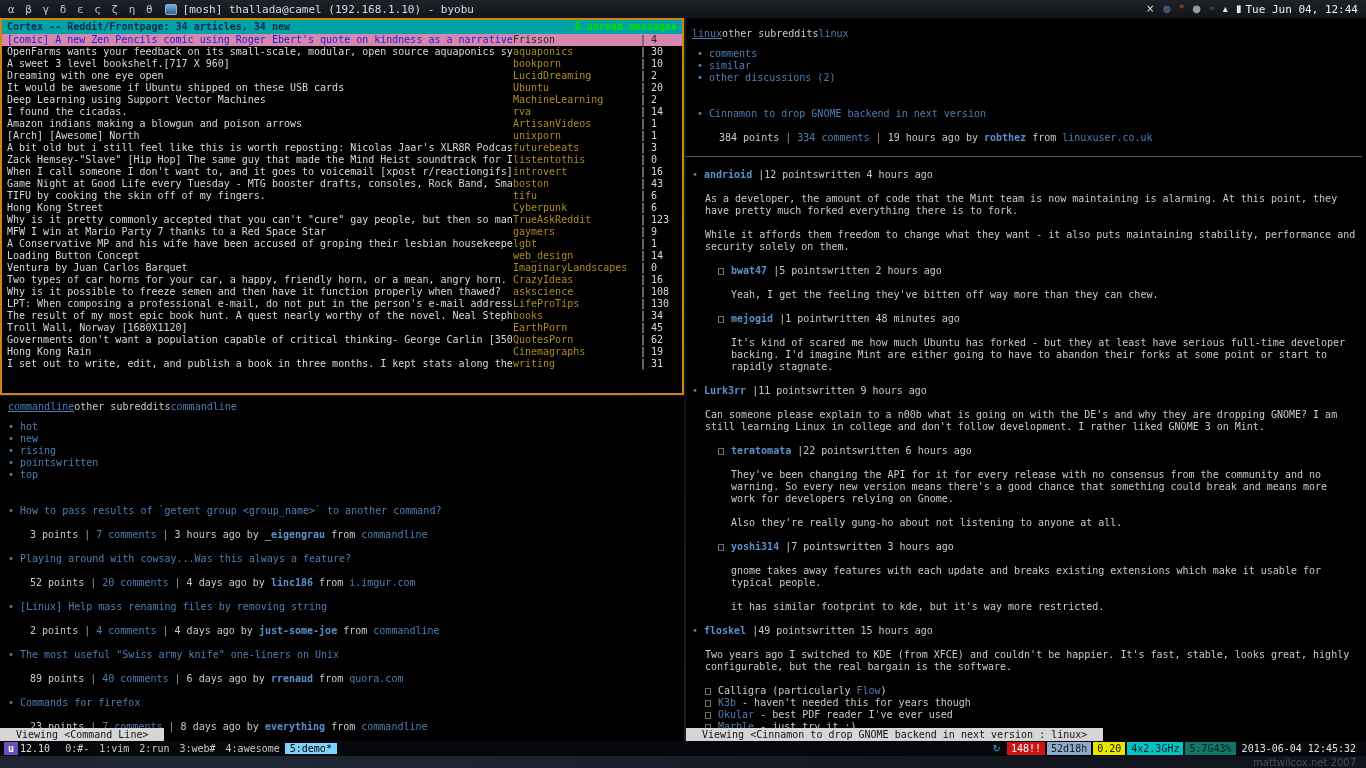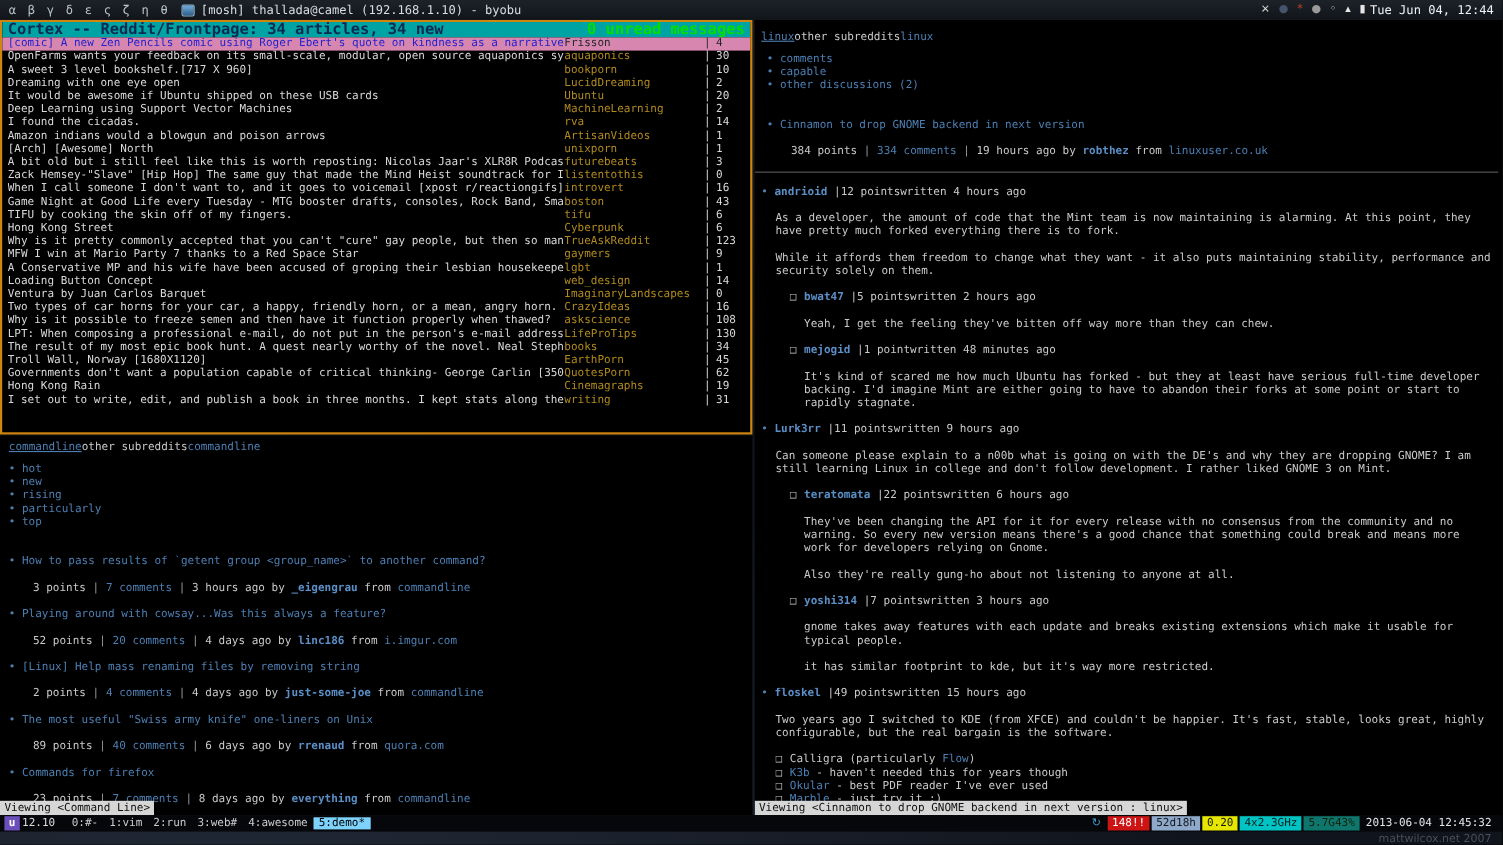--- a/index.html
+++ b/index.html
@@ -21,21 +21,21 @@
   .ticon{font-size:10px;line-height:1;font-family:"DejaVu Sans",sans-serif;}
   .clock{margin-left:4px;color:#eef2f6;}
   
   .pane{background:#000;position:relative;overflow:hidden;}
   .left-col{position:absolute;top:18px;left:0;width:684px;height:723px;display:flex;flex-direction:column;}
   .frontpage{height:377px;flex:none;border:2px solid #cf860e;box-sizing:border-box;}
   .cl-pane{flex:1;margin-top:1px;}
   .right-pane{position:absolute;top:18px;left:686px;width:680px;height:723px;}
   .term{font-size:10px;line-height:12px;color:#c9c9c9;}
   
-  .fp-header{display:flex;height:14px;line-height:14px;background:#00a3a3;font-size:14px;font-weight:bold;padding:0 5px;}
+  .fp-header{display:flex;height:14px;line-height:14px;background:#00a3a3;font-size:10px;font-weight:bold;padding:0 5px;}
   .fp-header .l{color:#0a2a52;}
   .fp-header .r{margin-left:auto;color:#00e000;}
   .fp-row{display:flex;height:12px;line-height:12px;font-size:10px;padding:0 5px;white-space:nowrap;}
   .fp-title{flex:1;overflow:hidden;color:#d8d8d8;}
   .fp-sub{width:122px;color:#b08a1e;flex:none;overflow:hidden;}
   .fp-sep{padding:0 5px;color:#d8d8d8;flex:none;}
   .fp-count{width:26px;color:#d8d8d8;flex:none;}
   .fp-row.sel{background:#d787af;}
   .fp-row.sel .fp-title{color:#1f1fd0;}
   .fp-row.sel .fp-sub,.fp-row.sel .fp-sep,.fp-row.sel .fp-count{color:#26262a;}
@@ -58,21 +58,21 @@
   
   .rp-content{padding:5px 10px 0 6px;}
   .rule{border:0;border-top:1px solid #5a5a5a;margin:11px -6px 12px -6px;}
   .comments{margin-top:0;}
   .comment{margin-bottom:12px;}
   .comment.l1{margin-left:26px;}
   .c-head{margin-bottom:12px;white-space:nowrap;overflow:hidden;}
   .c-para{margin:0 0 12px 13px;}
   .c-list-item{margin-left:13px;height:12px;line-height:12px;white-space:nowrap;overflow:hidden;}
   .pane-footer{position:absolute;left:0;bottom:0;background:#d6d6d6;color:#111;
-    font-size:10px;line-height:13px;height:13px;padding:0 4px;white-space:nowrap;z-index:3;}
+    font-size:10px;line-height:13px;height:13px;padding:0 16px;white-space:nowrap;z-index:3;}
   
   .byobu{position:absolute;left:0;bottom:12px;height:15px;width:100%;box-sizing:border-box;
     background:#05070a;display:flex;align-items:center;font-size:10px;color:#c9c9c9;padding:0 4px;z-index:6;}
   .chip{display:inline-block;padding:0 4px;height:13px;line-height:13px;margin-right:2px;}
   .logo-chip{background:#6b4fbb;color:#fff;font-weight:bold;}
   .version{color:#ddd;margin-right:10px;}
   .win{padding:0 5px;color:#c9c9c9;}
   .win.active{background:#7dd3fc;color:#000;}
   .byobu-right{margin-left:auto;display:flex;align-items:center;}
   
@@ -144,21 +144,21 @@
             <span class="fp-sep">|</span>
             <span class="fp-count">2</span>
           </div>
           <div class="fp-row">
             <span class="fp-title">I found the cicadas.</span>
             <span class="fp-sub">rva</span>
             <span class="fp-sep">|</span>
             <span class="fp-count">14</span>
           </div>
           <div class="fp-row">
-            <span class="fp-title">Amazon indians would a blowgun and poison arrows</span>
+            <span class="fp-title">Amazon indians making a blowgun and poison arrows</span>
             <span class="fp-sub">ArtisanVideos</span>
             <span class="fp-sep">|</span>
             <span class="fp-count">1</span>
           </div>
           <div class="fp-row">
             <span class="fp-title">[Arch] [Awesome] North</span>
             <span class="fp-sub">unixporn</span>
             <span class="fp-sep">|</span>
             <span class="fp-count">1</span>
           </div>
@@ -280,21 +280,21 @@
     </div>
 
     <div class="pane cl-pane term">
       <div class="pane-head">
         <span class="sub-link">commandline</span><span class="head-mid">other subreddits</span><span class="sub-right">commandline</span>
       </div>
       <div class="nav">
           <div class="nav-item"><span class="bullet">•</span><span class="link">hot</span></div>
           <div class="nav-item"><span class="bullet">•</span><span class="link">new</span></div>
           <div class="nav-item"><span class="bullet">•</span><span class="link">rising</span></div>
-          <div class="nav-item"><span class="bullet">•</span><span class="link">particularly</span></div>
+          <div class="nav-item"><span class="bullet">•</span><span class="link">pointswritten</span></div>
           <div class="nav-item"><span class="bullet">•</span><span class="link">top</span></div>
         </div>
       <div class="posts">
           <div class="post-title"><span class="bullet">•</span><span class="link">How to pass results of `getent group &lt;group_name&gt;` to another command?</span></div>
           <div class="post-meta"><span class="w">3 points</span> <span class="sepc">|</span> <span class="link">7 comments</span> <span class="sepc">|</span> <span class="w">3 hours ago by</span> <span class="author">_eigengrau</span> <span class="w">from</span> <span class="link">commandline</span></div>
           <div class="post-title"><span class="bullet">•</span><span class="link">Playing around with cowsay...Was this always a feature?</span></div>
           <div class="post-meta"><span class="w">52 points</span> <span class="sepc">|</span> <span class="link">20 comments</span> <span class="sepc">|</span> <span class="w">4 days ago by</span> <span class="author">linc186</span> <span class="w">from</span> <span class="link">i.imgur.com</span></div>
           <div class="post-title"><span class="bullet">•</span><span class="link">[Linux] Help mass renaming files by removing string</span></div>
           <div class="post-meta"><span class="w">2 points</span> <span class="sepc">|</span> <span class="link">4 comments</span> <span class="sepc">|</span> <span class="w">4 days ago by</span> <span class="author">just-some-joe</span> <span class="w">from</span> <span class="link">commandline</span></div>
           <div class="post-title"><span class="bullet">•</span><span class="link">The most useful "Swiss army knife" one-liners on Unix</span></div>
@@ -306,21 +306,21 @@
     </div>
   </div>
 
   <div class="pane right-pane term">
     <div class="rp-content">
       <div class="pane-head" style="padding-left:0">
         <span class="sub-link">linux</span><span class="head-mid">other subreddits</span><span class="sub-right">linux</span>
       </div>
       <div class="nav" style="margin-left:5px">
           <div class="nav-item"><span class="bullet">•</span><span class="link">comments</span></div>
-          <div class="nav-item"><span class="bullet">•</span><span class="link">capable</span></div>
+          <div class="nav-item"><span class="bullet">•</span><span class="link">similar</span></div>
           <div class="nav-item"><span class="bullet">•</span><span class="link">other discussions (2)</span></div>
         </div>
       <div class="posts" style="margin-left:5px">
         <div class="post-title">
           <span class="bullet">•</span><span class="link">Cinnamon to drop GNOME backend in next version</span>
         </div>
         <div class="post-meta"><span class="w">384 points</span> <span class="sepc">|</span> <span class="link">334 comments</span> <span class="sepc">|</span> <span class="w">19 hours ago by</span> <span class="author">robthez</span> <span class="w">from</span> <span class="link">linuxuser.co.uk</span></div>
       </div>
       <hr class="rule">
       <div class="comments">

